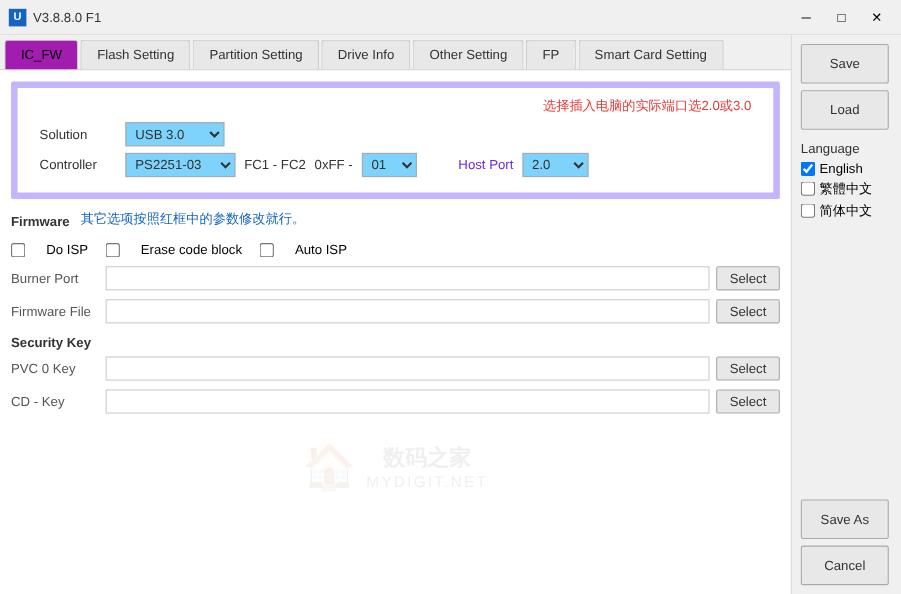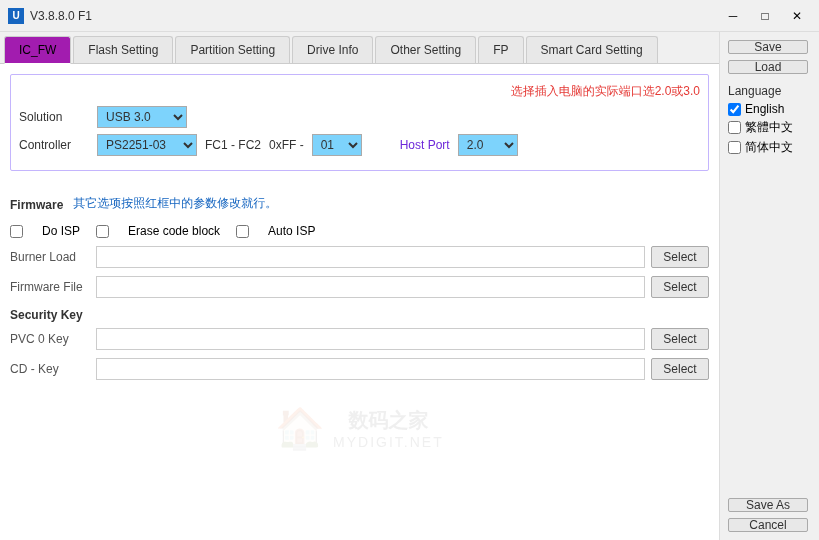--- a/index.html
+++ b/index.html
@@ -100,23 +100,23 @@
     
     .content-area {
       flex: 1;
       background: white;
       padding: 10px;
       overflow-y: auto;
     }
 
     
     .red-box {
-      border: 1px solid #c4b5fd;
-      padding: 8px 8px;
-      margin-bottom: 24px;
+      border: 6px solid #c4b5fd;
+      padding: 8px 20px;
+      margin-bottom: 10px;
       border-radius: 2px;
     }
     .red-box-hint {
       text-align: right;
       color: #e53935;
       font-size: 12px;
       margin-bottom: 6px;
     }
     .form-row {
       display: flex;
@@ -237,21 +237,21 @@
       width: 100px;
       background: #f0f0f0;
       border-left: 1px solid #ddd;
       padding: 8px 8px;
       display: flex;
       flex-direction: column;
       gap: 6px;
     }
     .side-btn {
       width: 80px;
-      height: 14px;
+      height: 36px;
       background: #e8e8e8;
       border: 1px solid #aaa;
       font-size: 12px;
       cursor: pointer;
       color: #333;
       border-radius: 2px;
       display: flex;
       align-items: center;
       justify-content: center;
     }
@@ -357,21 +357,21 @@
             <input type="checkbox" style="">
             <span>Erase code block</span>
           </label>
           <label class="checkbox-item">
             <input type="checkbox" style="">
             <span>Auto ISP</span>
           </label>
         </div>
 
         <div class="file-row">
-          <span class="file-label">Burner Load</span>
+          <span class="file-label">Burner Port</span>
           <input type="text" class="file-input" style="">
           <button class="select-btn">Select</button>
         </div>
 
         <div class="file-row">
           <span class="file-label">Firmware File</span>
           <input type="text" class="file-input" style="">
           <button class="select-btn">Select</button>
         </div>
       </div>

